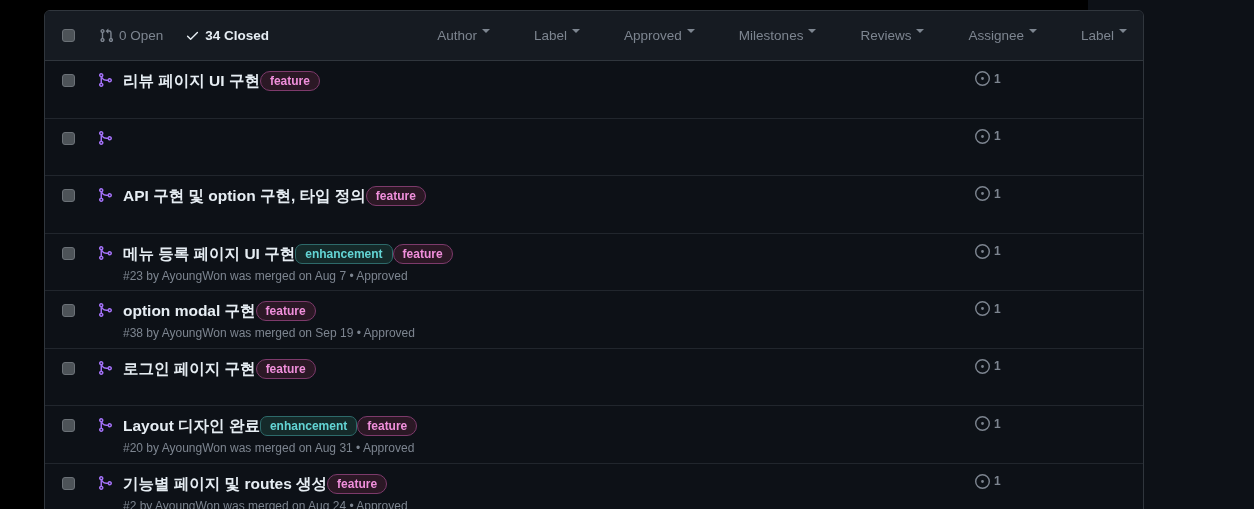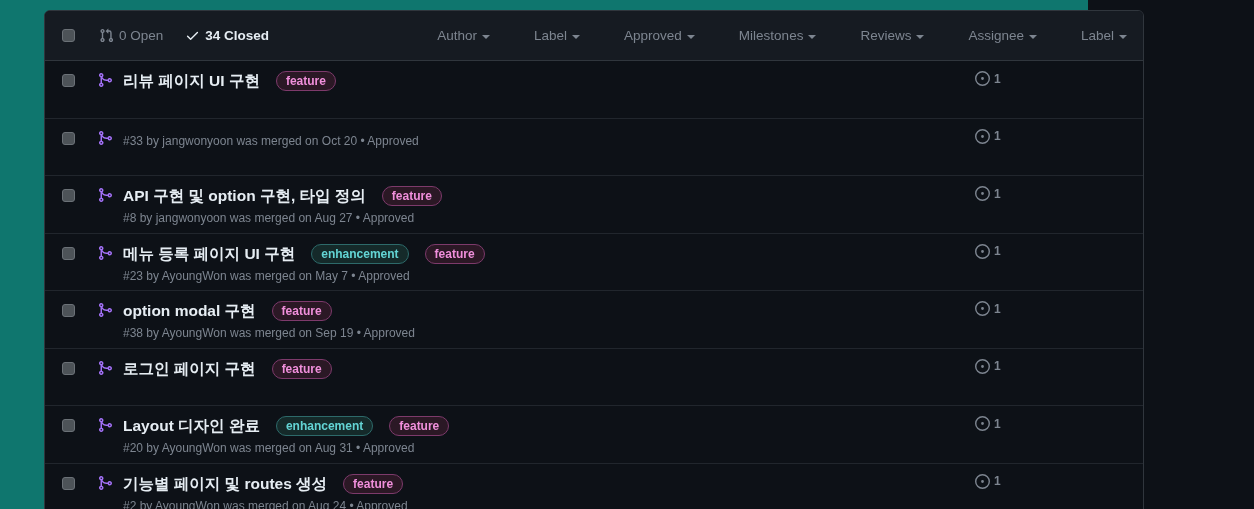--- a/index.html
+++ b/index.html
@@ -9,21 +9,21 @@
     height: 509px;
     background: #0d1117;
     font-family: "Liberation Sans", "DejaVu Sans", sans-serif;
     overflow: hidden;
   }
 
   #app {
     position: relative;
     width: 1088px;
     height: 509px;
-    background: #0f766e;
+    background: #000000;
   }
 
   
   .pr-container {
     position: absolute;
     left: 44px;
     top: 10px;
     width: 1100px;
     border: 1px solid #30363d;
     border-radius: 6px;
@@ -73,21 +73,20 @@
   .state-closed { margin-left: 22px; }
 
   .hdr-right {
     margin-left: auto;
     display: flex;
     align-items: center;
   }
 
   .filter-btn {
     display: inline-flex;
-    align-items: center;
     gap: 5px;
     font-size: 13.5px;
     color: #7d8590;
     cursor: pointer;
     padding: 0;
     margin-left: 44px;
     background: none;
     border: none;
     font-family: inherit;
     white-space: nowrap;
@@ -133,21 +132,21 @@
   .row-main {
     margin-left: 10px;
     flex: 1 1 auto;
     min-width: 0;
   }
 
   .title-line {
     display: flex;
     align-items: center;
     flex-wrap: nowrap;
-    gap: 16px;
+    gap: 0;
     line-height: 1.25;
   }
 
   .pr-title {
     font-size: 15.5px;
     font-weight: bold;
     color: #e6edf3;
     cursor: pointer;
     white-space: nowrap;
   }
@@ -165,20 +164,21 @@
   }
   .label-feature {
     color: #f08fdb;
     border-color: #7d3a6b;
     background: #2b1825;
   }
   .label-enhancement {
     color: #63d4d4;
     border-color: #2d6a6a;
     background: #152a2a;
+    border-radius: 7px;
   }
 
   .meta-line {
     margin-top: 5px;
     font-size: 12px;
     color: #7d8590;
     white-space: nowrap;
   }
 
   
@@ -291,21 +291,20 @@
             </svg>
 
     </div>
   </div>
   <div class="pr-row">
     <div class="checkbox row-check"></div>
     <svg viewBox="0 0 16 16" fill="currentColor" class="merge-icon">
             <path d="M5.45 5.154A4.25 4.25 0 0 0 9.25 7.5h1.378a2.251 2.251 0 1 1 0 1.5H9.25A5.734 5.734 0 0 1 5 7.123v3.505a2.25 2.25 0 1 1-1.5 0V5.372a2.25 2.25 0 1 1 1.95-.218ZM4.25 13.5a.75.75 0 1 0 0-1.5.75.75 0 0 0 0 1.5Zm8.5-4.5a.75.75 0 1 0 0-1.5.75.75 0 0 0 0 1.5ZM5 3.25a.75.75 0 1 0-1.5 0 .75.75 0 0 0 1.5 0Z"></path>
           </svg>
     <div class="row-main">
-      <div class="meta-line">#33 by jangwonyoon was merged on Oct 20 • Approved</div>
     </div>
     <div class="col-tasks">
       <svg viewBox="0 0 16 16" fill="currentColor" class="">
               <path d="M8 9.5a1.5 1.5 0 1 0 0-3 1.5 1.5 0 0 0 0 3Z M8 0a8 8 0 1 1 0 16A8 8 0 0 1 8 0ZM1.5 8a6.5 6.5 0 1 0 13 0 6.5 6.5 0 0 0-13 0Z"></path>
             </svg>
       <span>1</span>
     </div>
 
     <div class="col-comments">
       <svg viewBox="0 0 16 16" fill="currentColor" class="">
@@ -317,21 +316,20 @@
   <div class="pr-row">
     <div class="checkbox row-check"></div>
     <svg viewBox="0 0 16 16" fill="currentColor" class="merge-icon">
             <path d="M5.45 5.154A4.25 4.25 0 0 0 9.25 7.5h1.378a2.251 2.251 0 1 1 0 1.5H9.25A5.734 5.734 0 0 1 5 7.123v3.505a2.25 2.25 0 1 1-1.5 0V5.372a2.25 2.25 0 1 1 1.95-.218ZM4.25 13.5a.75.75 0 1 0 0-1.5.75.75 0 0 0 0 1.5Zm8.5-4.5a.75.75 0 1 0 0-1.5.75.75 0 0 0 0 1.5ZM5 3.25a.75.75 0 1 0-1.5 0 .75.75 0 0 0 1.5 0Z"></path>
           </svg>
     <div class="row-main">
       <div class="title-line">
         <span class="pr-title">API 구현 및 option 구현, 타입 정의</span>
         <span class="label label-feature">feature</span>
       </div>
-      <div class="meta-line">#8 by jangwonyoon was merged on Aug 27 • Approved</div>
     </div>
     <div class="col-tasks">
       <svg viewBox="0 0 16 16" fill="currentColor" class="">
               <path d="M8 9.5a1.5 1.5 0 1 0 0-3 1.5 1.5 0 0 0 0 3Z M8 0a8 8 0 1 1 0 16A8 8 0 0 1 8 0ZM1.5 8a6.5 6.5 0 1 0 13 0 6.5 6.5 0 0 0-13 0Z"></path>
             </svg>
       <span>1</span>
     </div>
 
     <div class="col-comments">
       <svg viewBox="0 0 16 16" fill="currentColor" class="">
@@ -344,21 +342,21 @@
     <div class="checkbox row-check"></div>
     <svg viewBox="0 0 16 16" fill="currentColor" class="merge-icon">
             <path d="M5.45 5.154A4.25 4.25 0 0 0 9.25 7.5h1.378a2.251 2.251 0 1 1 0 1.5H9.25A5.734 5.734 0 0 1 5 7.123v3.505a2.25 2.25 0 1 1-1.5 0V5.372a2.25 2.25 0 1 1 1.95-.218ZM4.25 13.5a.75.75 0 1 0 0-1.5.75.75 0 0 0 0 1.5Zm8.5-4.5a.75.75 0 1 0 0-1.5.75.75 0 0 0 0 1.5ZM5 3.25a.75.75 0 1 0-1.5 0 .75.75 0 0 0 1.5 0Z"></path>
           </svg>
     <div class="row-main">
       <div class="title-line">
         <span class="pr-title">메뉴 등록 페이지 UI 구현</span>
         <span class="label label-enhancement">enhancement</span>
               <span class="label label-feature">feature</span>
       </div>
-      <div class="meta-line">#23 by AyoungWon was merged on May 7 • Approved</div>
+      <div class="meta-line">#23 by AyoungWon was merged on Aug 7 • Approved</div>
     </div>
     <div class="col-tasks">
       <svg viewBox="0 0 16 16" fill="currentColor" class="">
               <path d="M8 9.5a1.5 1.5 0 1 0 0-3 1.5 1.5 0 0 0 0 3Z M8 0a8 8 0 1 1 0 16A8 8 0 0 1 8 0ZM1.5 8a6.5 6.5 0 1 0 13 0 6.5 6.5 0 0 0-13 0Z"></path>
             </svg>
       <span>1</span>
     </div>
 
     <div class="col-comments">
       <svg viewBox="0 0 16 16" fill="currentColor" class="">

